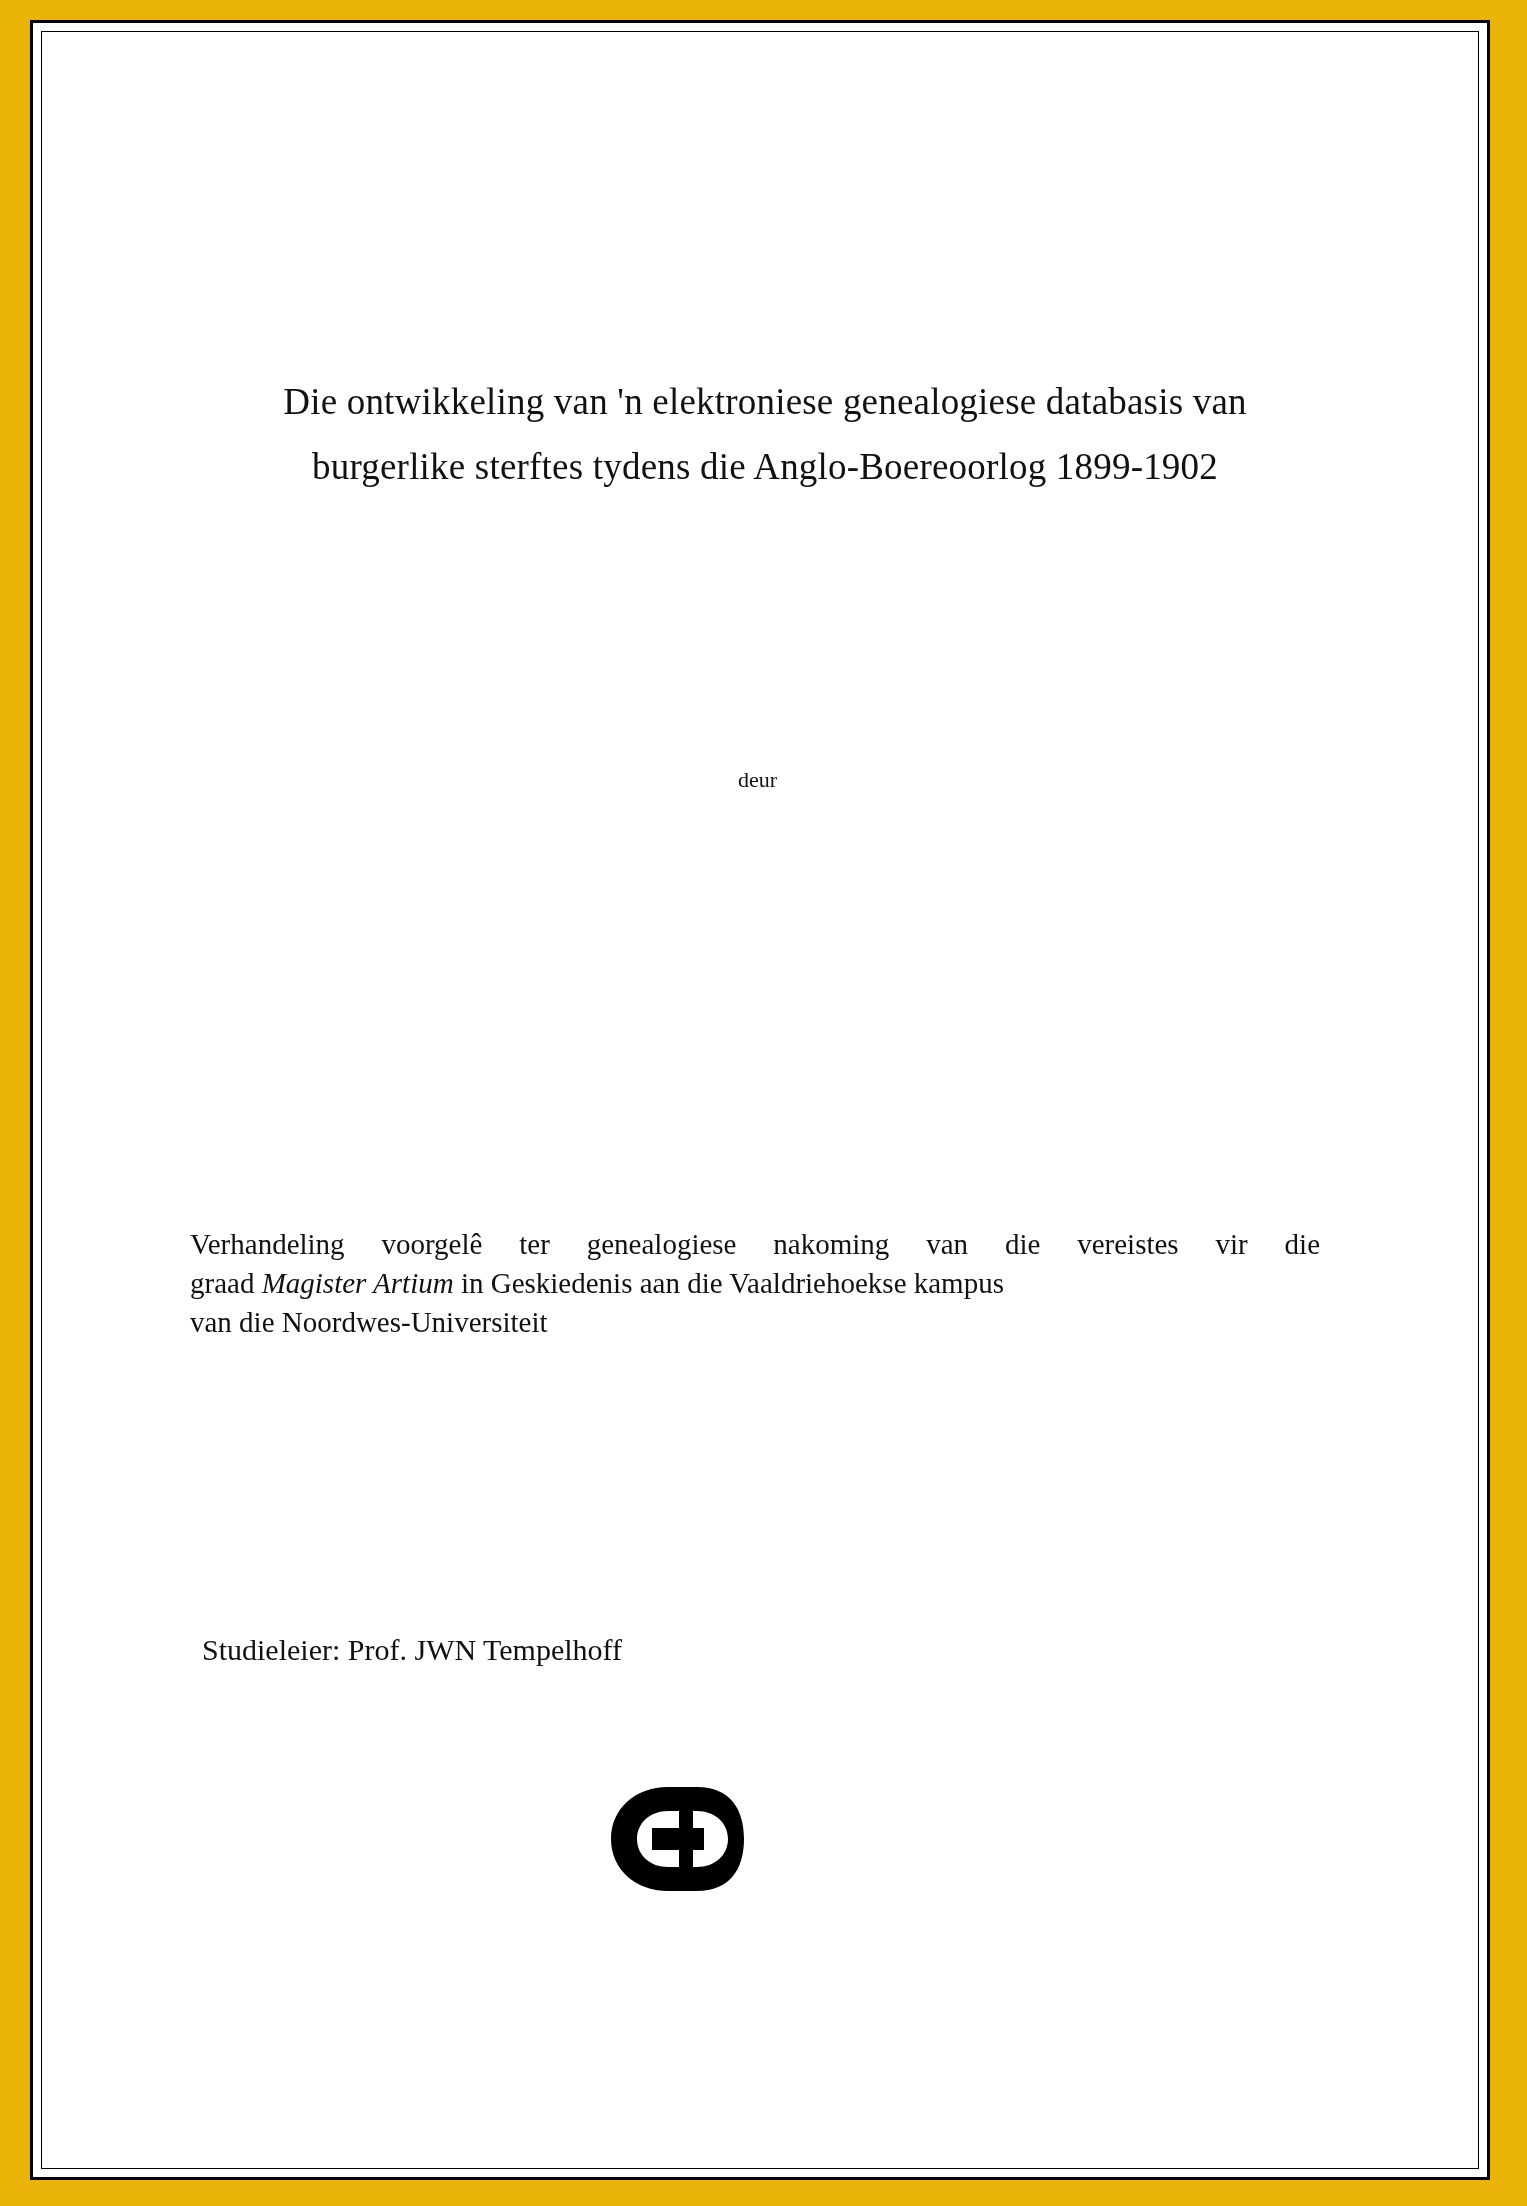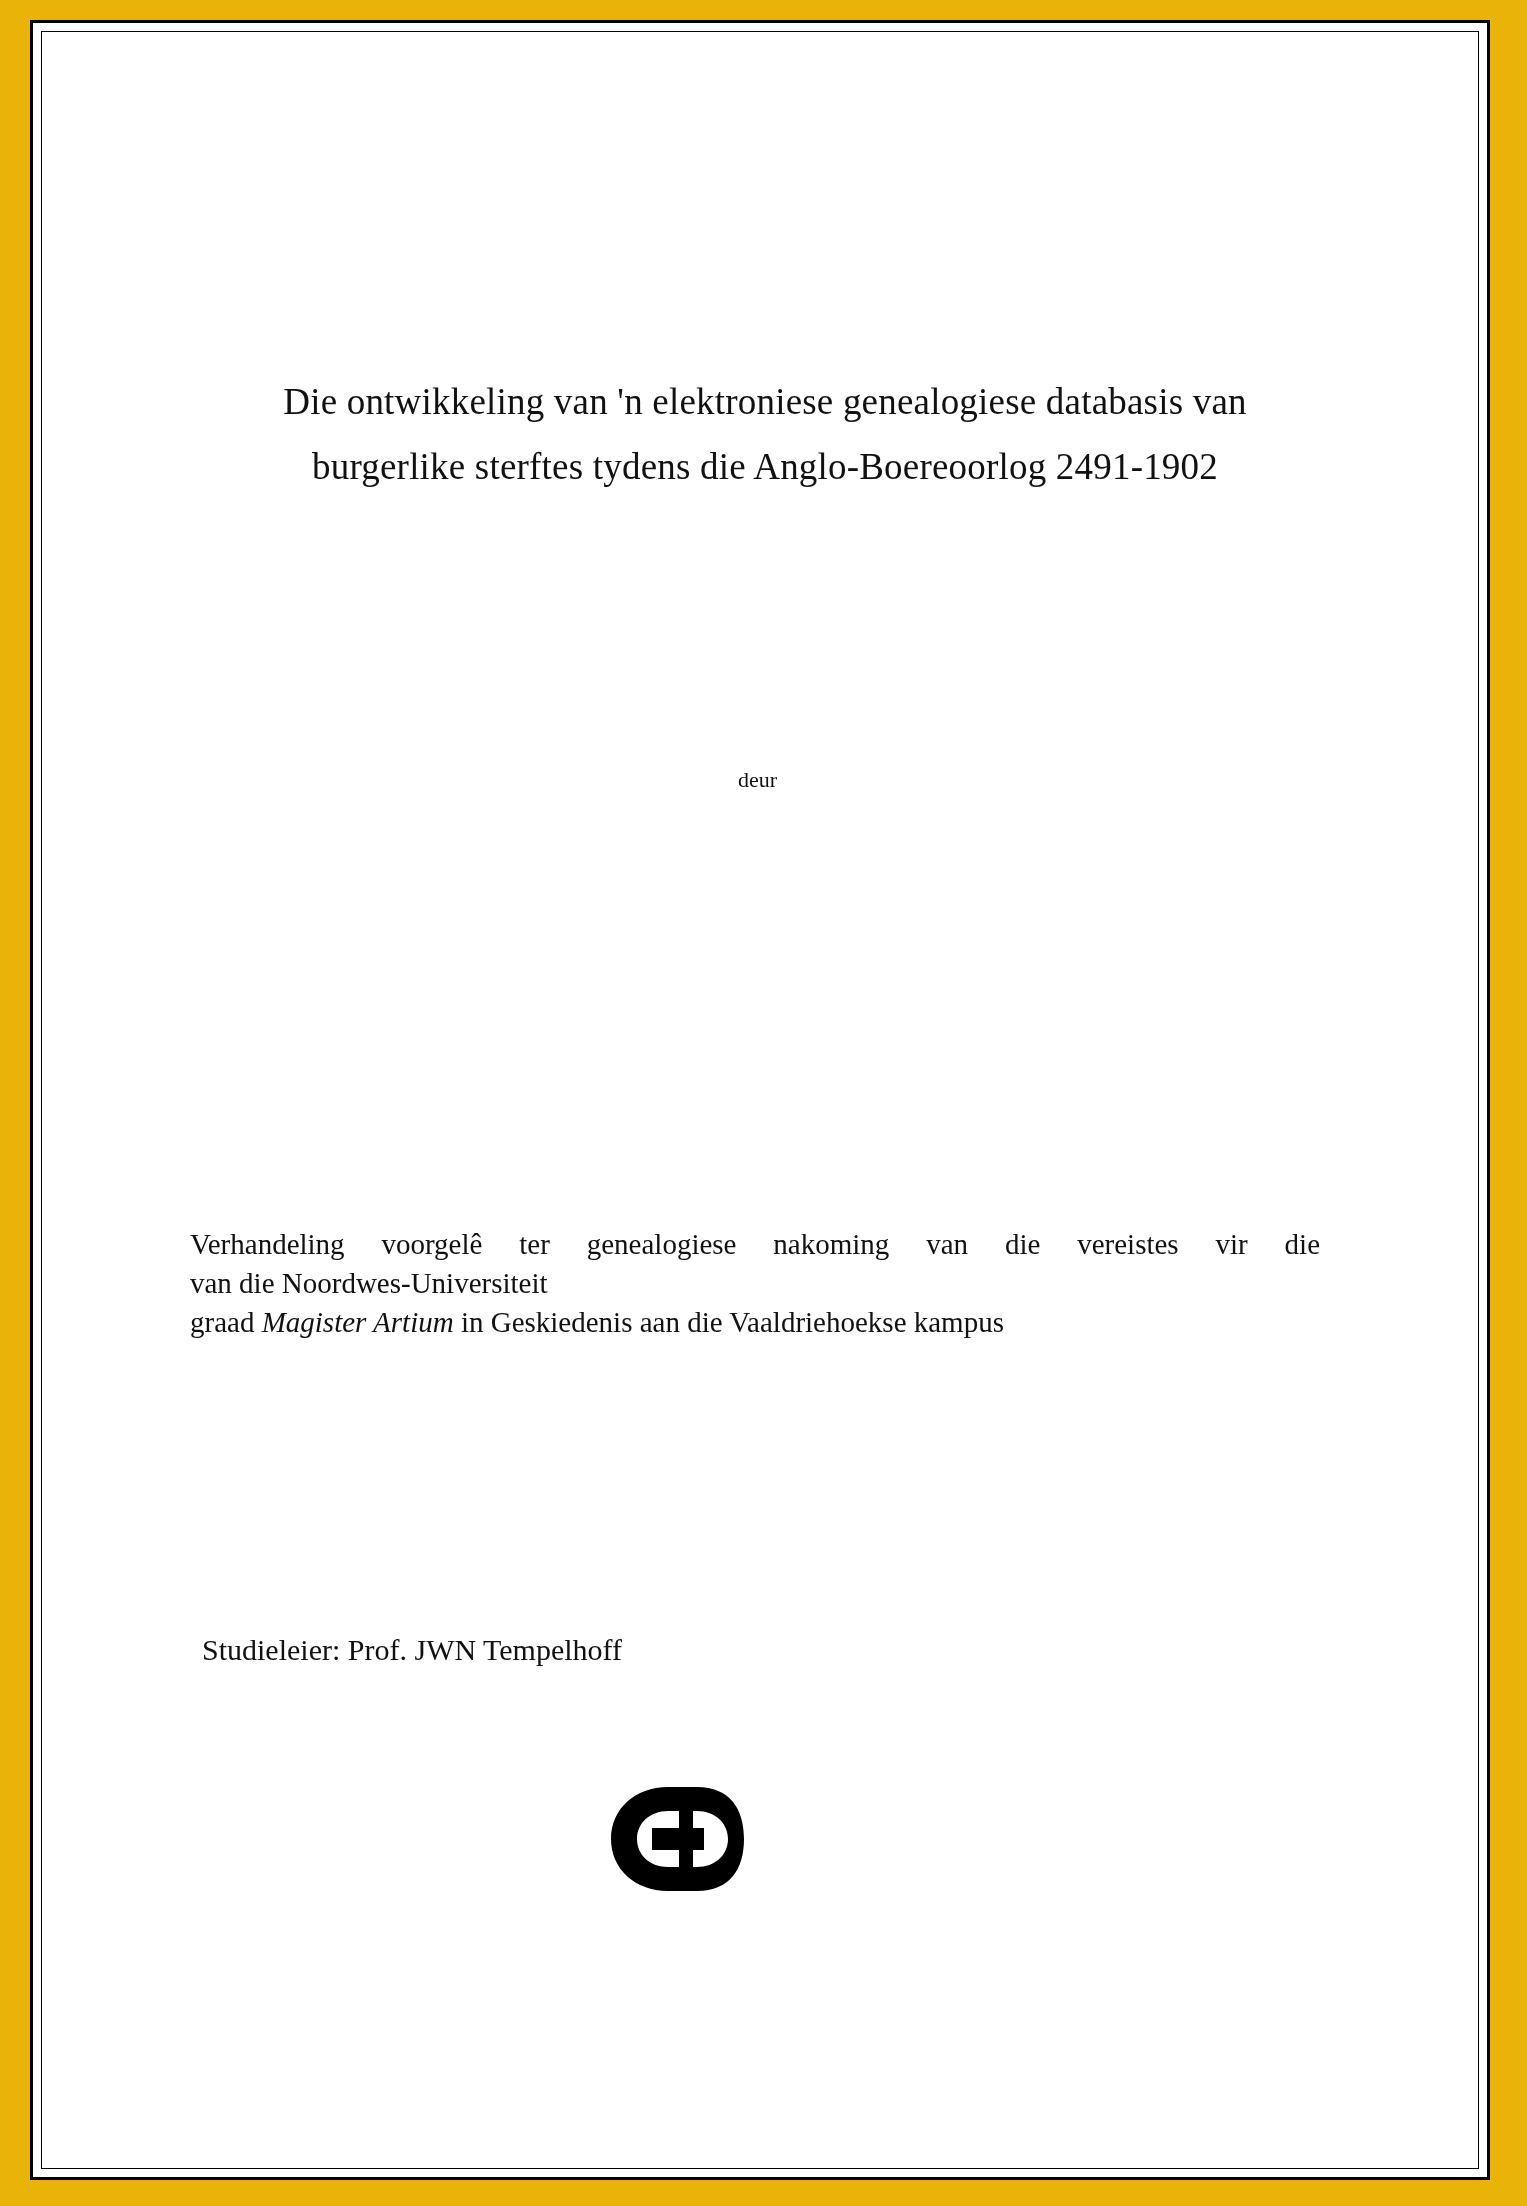--- a/index.html
+++ b/index.html
@@ -144,30 +144,30 @@
 
 <div class="page">
   <div class="frame-outer">
     <div class="frame-inner"></div>
   </div>
 
   <div class="content">
 
     <div class="title">
       <span class="title-line">Die ontwikkeling van 'n elektroniese genealogiese databasis van</span>
-      <span class="title-line">burgerlike sterftes tydens die Anglo-Boereoorlog 2491-1902</span>
+      <span class="title-line">burgerlike sterftes tydens die Anglo-Boereoorlog 1899-1902</span>
     </div>
 
     <div class="deur">deur</div>
 
 
     <div class="statement">
       <div class="just">Verhandeling voorgelê ter genealogiese nakoming van die vereistes vir die</div>
+      <div><span>graad </span><span class="ital">Magister Artium</span><span> in Geskiedenis aan die Vaaldriehoekse kampus</span></div>
       <div>van die Noordwes-Universiteit</div>
-      <div><span>graad </span><span class="ital">Magister Artium</span><span> in Geskiedenis aan die Vaaldriehoekse kampus</span></div>
     </div>
 
     <div class="supervisor">
       <div>Studieleier: Prof. JWN Tempelhoff</div>
     </div>
 
     <div class="logo-wrap">
       <svg class="logo-mark" viewBox="0 0 145 112">
         <path d="M63 4 C30 4 6 26 6 56 C6 86 30 108 63 108 L74 108 L74 84 L63 84 C45 84 32 72 32 56 C32 40 45 28 63 28 L74 28 L74 4 Z" fill="#000000"></path>
         <rect x="47" y="45" width="52" height="22" fill="#000000"></rect>

